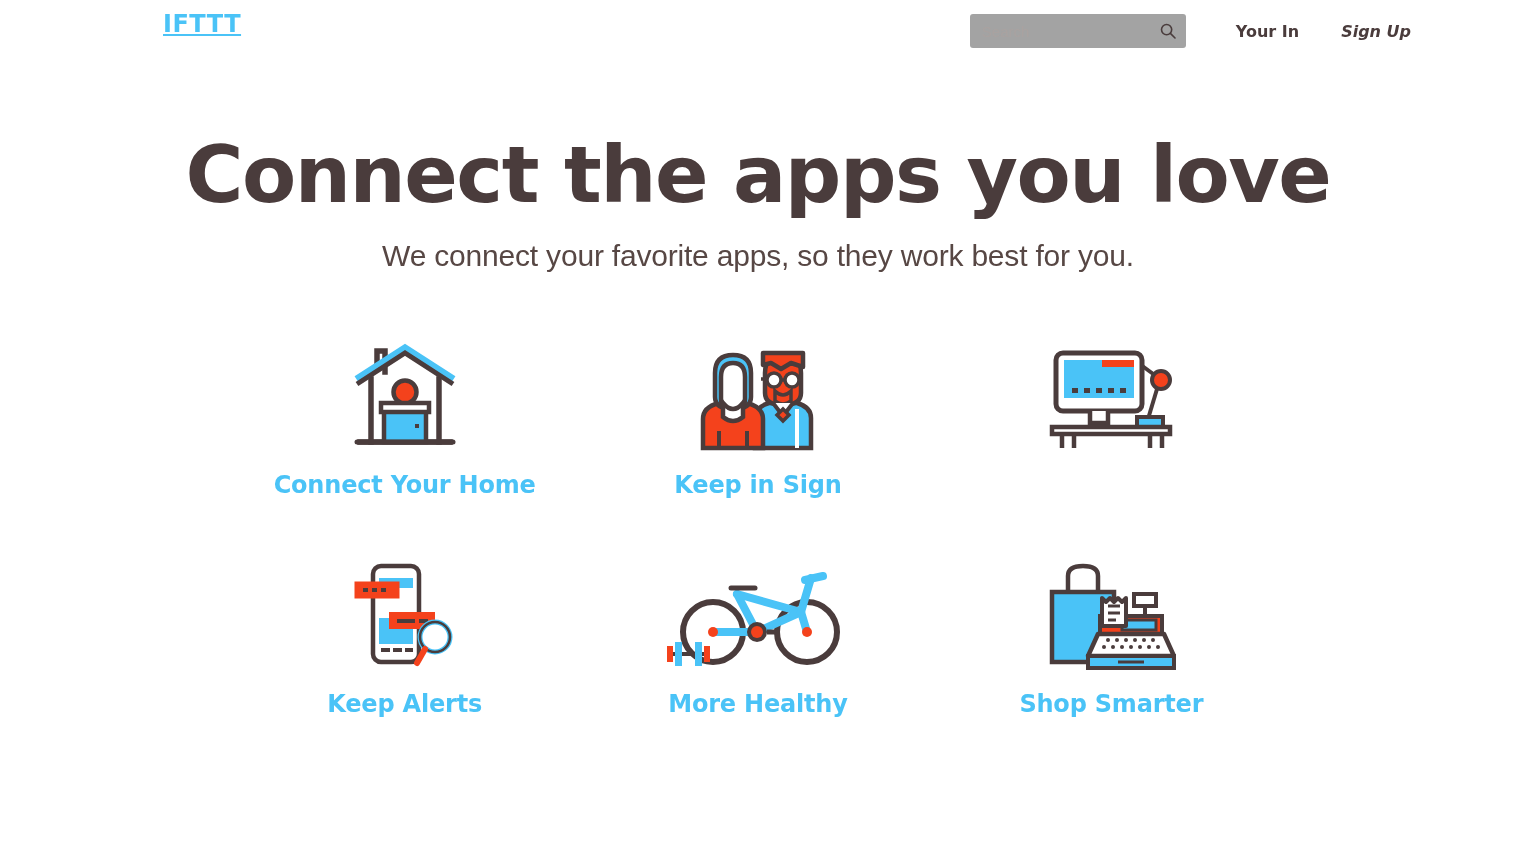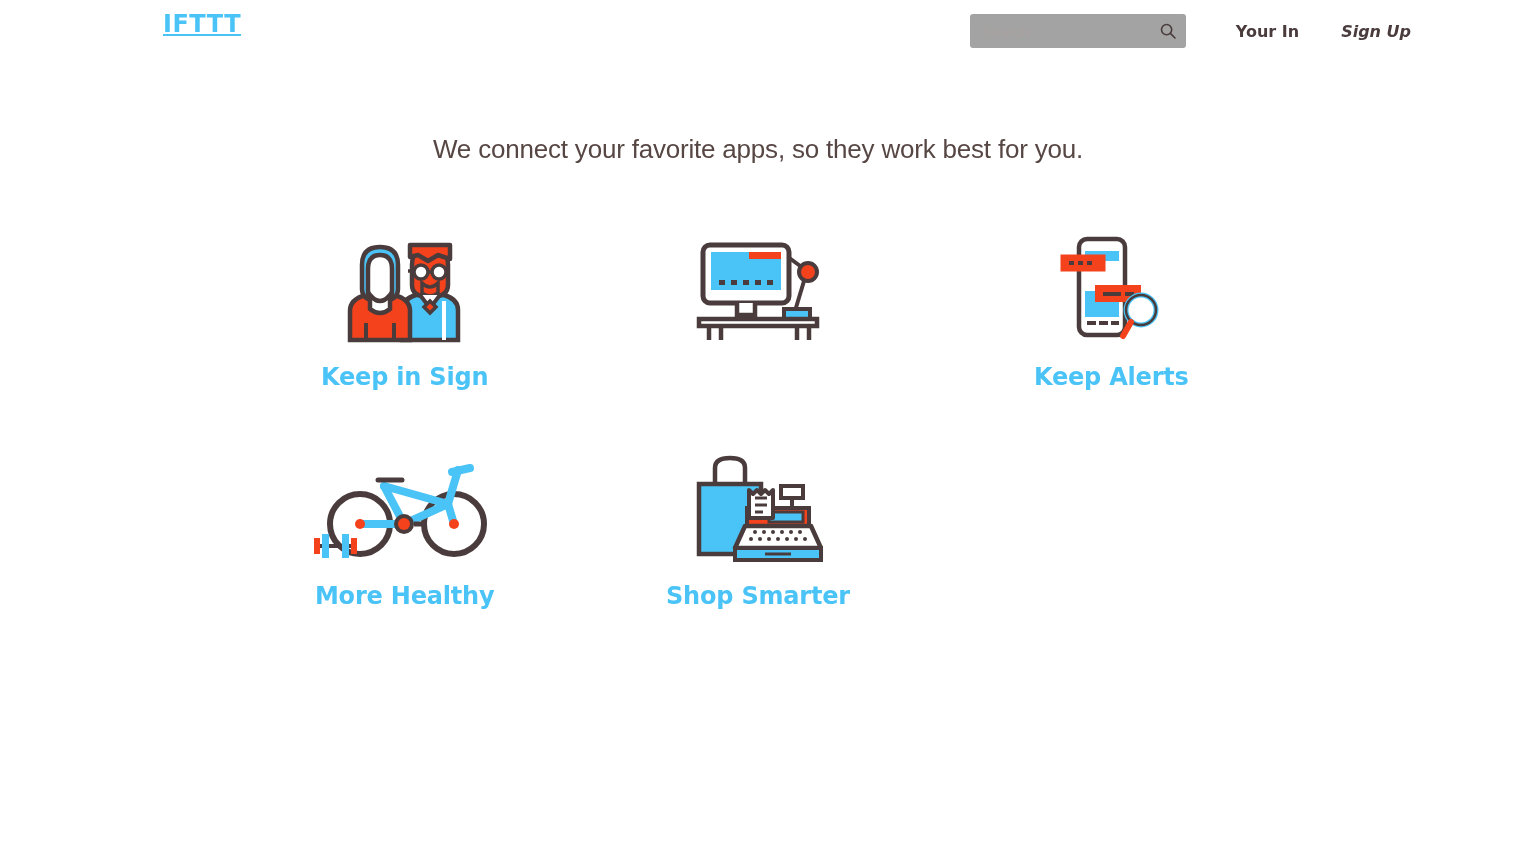--- a/index.html
+++ b/index.html
@@ -88,21 +88,21 @@
   .hero-title {
     font-size: 79px;
     font-weight: 900;
     color: #4a3c3c;
     letter-spacing: -1.5px;
     line-height: 1.05;
     font-family: "DejaVu Sans", sans-serif;
   }
   .hero-subtitle {
     margin-top: 22px;
-    font-size: 26px;
+    font-size: 30px;
     font-weight: 400;
     color: #574744;
     letter-spacing: -0.2px;
     font-family: "Liberation Sans", sans-serif;
   }
 
   
   .grid {
     margin: 58px auto 0 auto;
     width: 1060px;
@@ -150,25 +150,46 @@
           <line x1="10.4" y1="10.4" x2="15" y2="15" stroke="#4a3c3c" stroke-width="1.6" stroke-linecap="round"></line>
         </svg>
       </span>
     </div>
     <a class="nav-link nav-signin" href="#">Your In</a>
     <a class="nav-link nav-signup" href="#">Sign Up</a>
   </div>
 </div>
 
 <div class="hero">
+  <h1 class="hero-title">Connect the apps you love</h1>
   <p class="hero-subtitle">We connect your favorite apps, so they work best for you.</p>
 </div>
 
 <div class="grid">
 
+  <a class="cat" href="#">
+    <span class="cat-icon">
+      <svg width="112" height="108" viewBox="0 0 112 108">
+        <g stroke="#4a3c3c" stroke-width="5.5" fill="none" stroke-linecap="square">
+          <rect x="11" y="99" width="90" height="0.1"></rect>
+          <path d="M22 36 L22 99"></path>
+          <path d="M90 36 L90 99"></path>
+          <path d="M28 21 L28 8 L36 8 L36 29"></path>
+        </g>
+        <path d="M8 37 L56 6 L104 37" fill="none" stroke="#4ac3f7" stroke-width="9"></path>
+        <path d="M8 41 L56 10 L104 41" fill="none" stroke="#4a3c3c" stroke-width="5"></path>
+        <circle cx="56" cy="49" r="11.5" fill="#f4421c" stroke="#4a3c3c" stroke-width="4.5"></circle>
+        <rect x="35" y="66" width="42" height="33" fill="#4ac3f7" stroke="#4a3c3c" stroke-width="4.5"></rect>
+        <rect x="32" y="60" width="48" height="9" fill="#ffffff" stroke="#4a3c3c" stroke-width="4.5"></rect>
+        <rect x="66" y="81" width="4" height="4" fill="#4a3c3c"></rect>
+        <line x1="8" y1="99" x2="104" y2="99" stroke="#4a3c3c" stroke-width="5" stroke-linecap="round"></line>
+      </svg>
+    </span>
+    <span class="cat-label">Connect Your Home</span>
+  </a>
 
   <a class="cat" href="#">
     <span class="cat-icon">
       <svg width="130" height="108" viewBox="0 0 130 108">
 
         <path d="M62 105 L62 75 Q62 64 76 60 L104 60 Q118 64 118 75 L118 105 Z" fill="#4ac3f7" stroke="#4a3c3c" stroke-width="4.5"></path>
         <path d="M72 30 Q72 12 90 12 Q108 12 108 30 L108 50 Q108 62 90 62 Q72 62 72 50 Z" fill="#f4421c" stroke="#4a3c3c" stroke-width="4.5"></path>
         <path d="M70 22 L70 10 L110 10 L110 24 L98 20 L88 26 L78 20 Z" fill="#f4421c" stroke="#4a3c3c" stroke-width="4.5" stroke-linejoin="round"></path>
         <circle cx="81" cy="37" r="7" fill="#ffffff" stroke="#4a3c3c" stroke-width="3.5"></circle>
         <circle cx="99" cy="37" r="7" fill="#ffffff" stroke="#4a3c3c" stroke-width="3.5"></circle>

